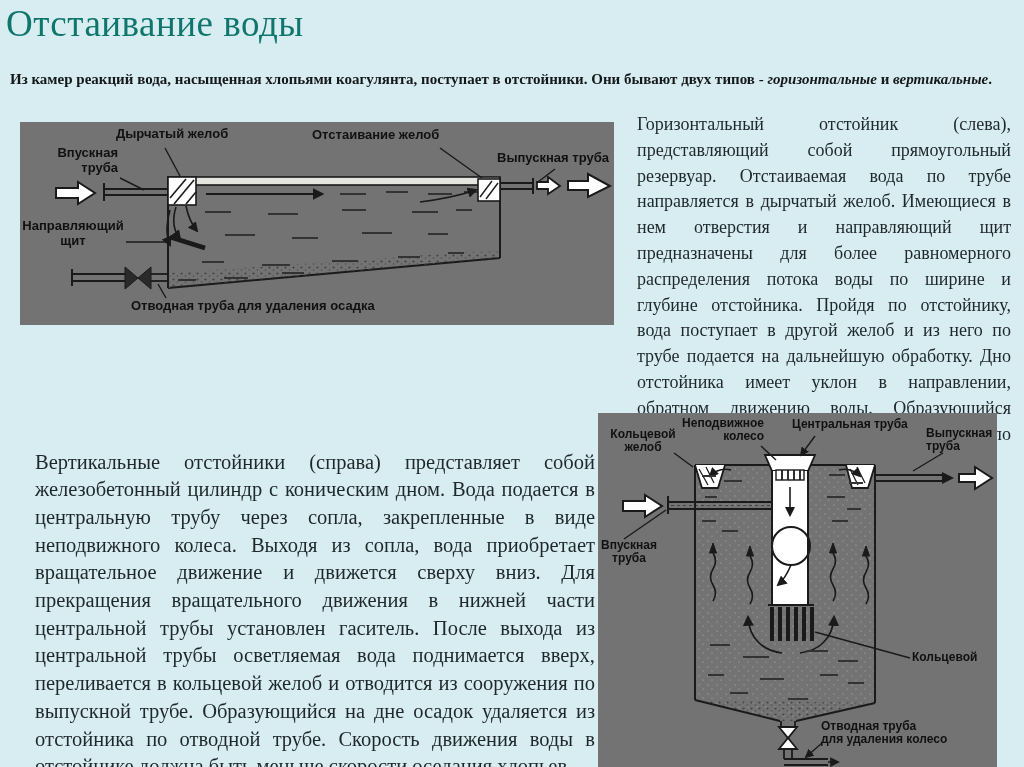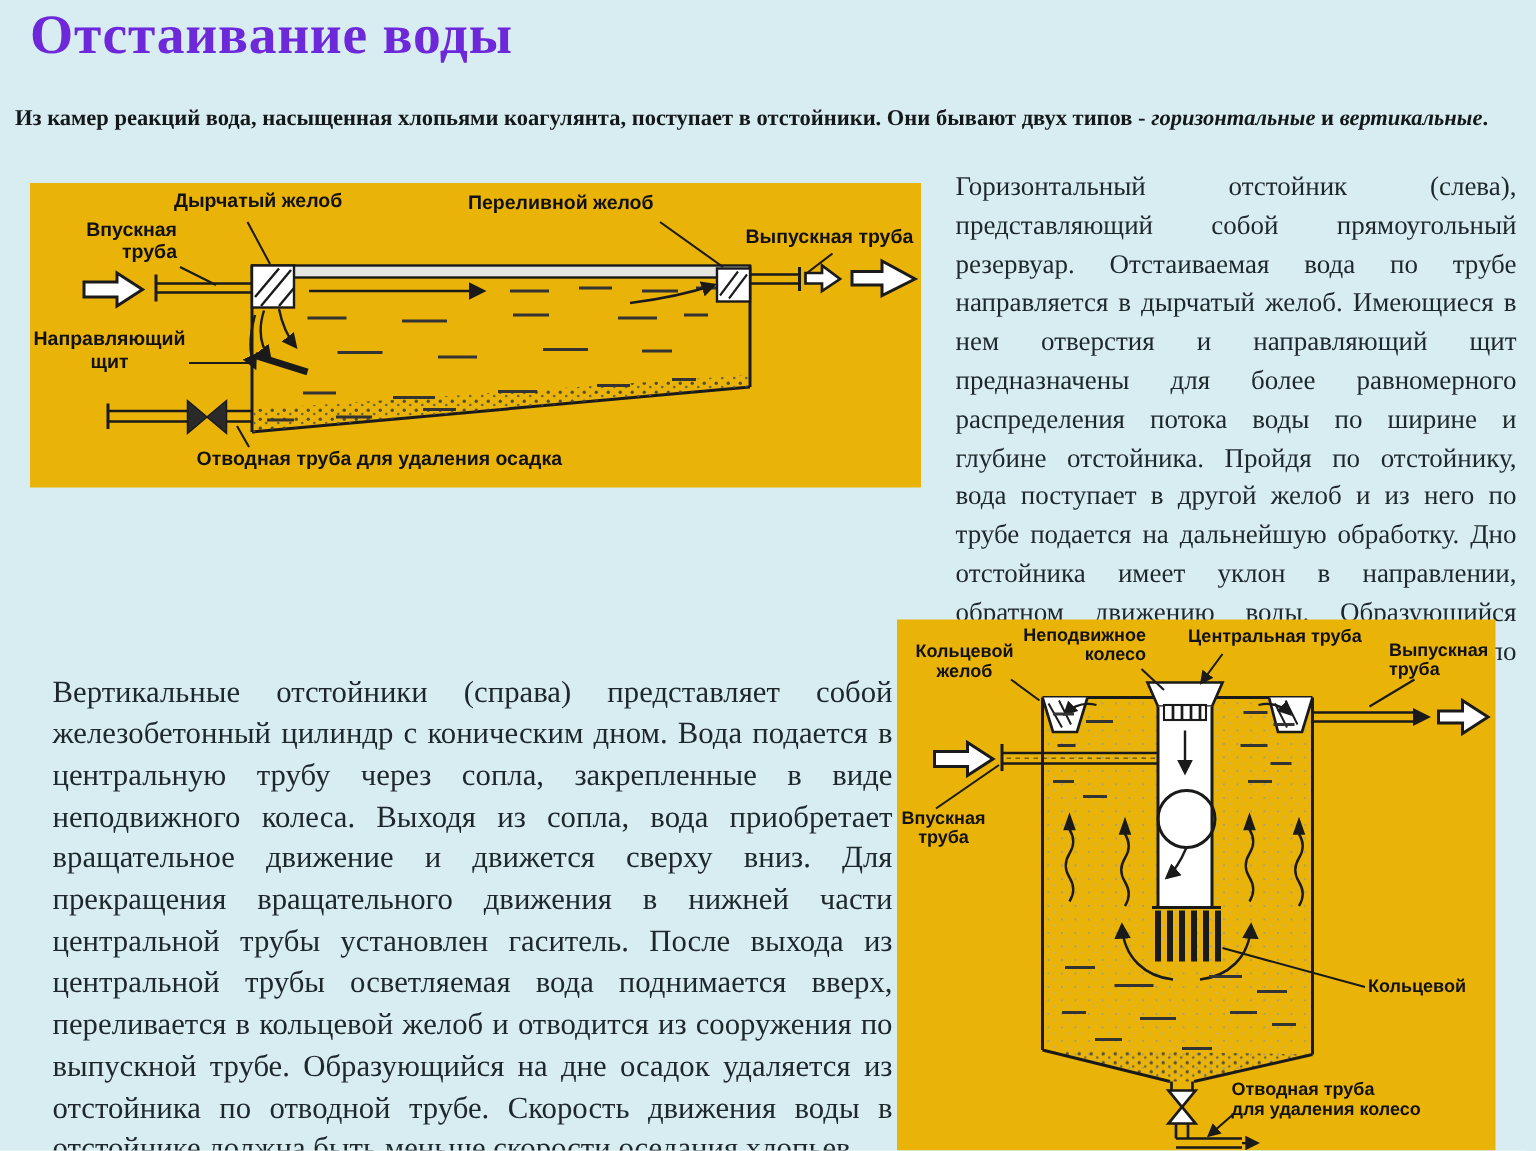--- a/index.html
+++ b/index.html
@@ -2,34 +2,34 @@
 <html><head>
 <meta charset="utf-8">
 <style>
   html,body{margin:0;padding:0;}
   .page{
     position:relative; width:1024px; height:767px; overflow:hidden;
     background:#d8edf1; color:#1c2326;
     font-family:"Liberation Serif","DejaVu Serif",serif;
   }
   .title{
-    position:absolute; left:20px; top:2px; width:1000px;
-    font-size:37px; font-weight:700; letter-spacing:.5px; color:#6d28d9;
+    position:absolute; left:6px; top:2px; width:1000px;
+    font-size:37px; font-weight:400; letter-spacing:.5px; color:#0f766e;
   }
   .intro{
     position:absolute; left:10px; top:50px; width:1006px;
     font-size:15px; font-weight:bold; line-height:28px; color:#14181a;
   }
   .intro em{font-style:italic;}
   .para{
     position:absolute; text-align:justify; color:#1e272b;
   }
   .para-right{ left:637px; top:94px;  width:374px; font-size:18px;   line-height:25.8px;}
   .para-left { left:35px;  top:428px; width:560px; font-size:20.5px; line-height:27.7px;}
-  .panel{ position:absolute; background:#eab308; }
+  .panel{ position:absolute; background:#737373; }
   .panel-h{ left:20px;  top:122px; width:594px; height:203px; }
   .panel-v{ left:598px; top:413px; width:399px; height:354px; }
   .panel svg{ position:absolute; left:0; top:0; }
   .dlabel{
     position:absolute; font:bold 13px/1.12 "Liberation Sans",sans-serif;
     color:#111; white-space:pre-line;
   }
   .panel-v .dlabel{ font-size:12px; }
   .ta-r{ text-align:right; } .ta-c{ text-align:center; }
 </style>
@@ -127,21 +127,21 @@
       <g stroke="#1a1a1a" stroke-width="1.4">
         <line x1="145" y1="26" x2="160" y2="54"></line>
         <line x1="420" y1="26" x2="462" y2="56"></line>
         <line x1="100" y1="56" x2="124" y2="68"></line>
         <line x1="535" y1="47" x2="518" y2="60"></line>
         <line x1="106" y1="120" x2="148" y2="120"></line>
         <line x1="146" y1="176" x2="138" y2="162"></line>
       </g>
     </svg>
     <div class="dlabel" style="left:96px;top:5px;">Дырчатый желоб</div>
-    <div class="dlabel" style="left:292px;top:6px;">Переливной желоб</div>
+    <div class="dlabel" style="left:292px;top:6px;">Отстаивание желоб</div>
     <div class="dlabel ta-r" style="left:18px;top:24px;width:80px;">Впускная
 труба</div>
     <div class="dlabel" style="left:477px;top:29px;">Выпускная труба</div>
     <div class="dlabel ta-c" style="left:0px;top:97px;width:106px;">Направляющий
 щит</div>
     <div class="dlabel" style="left:111px;top:177px;">Отводная труба для удаления осадка</div>
   </div>
 
   <p class="para para-right">Горизонтальный отстойник (слева), представляющий собой прямоугольный резервуар. Отстаиваемая вода по трубе направляется в дырчатый желоб. Имеющиеся в нем отверстия и направляющий щит предназначены для более равномерного распределения потока воды по ширине и глубине отстойника. Пройдя по отстойнику, вода поступает в другой желоб и из него по трубе подается на дальнейшую обработку. Дно отстойника имеет уклон в направлении, обратном движению воды. Образующийся осадок удаляется из отстойника по трубопроводу.</p>
 

